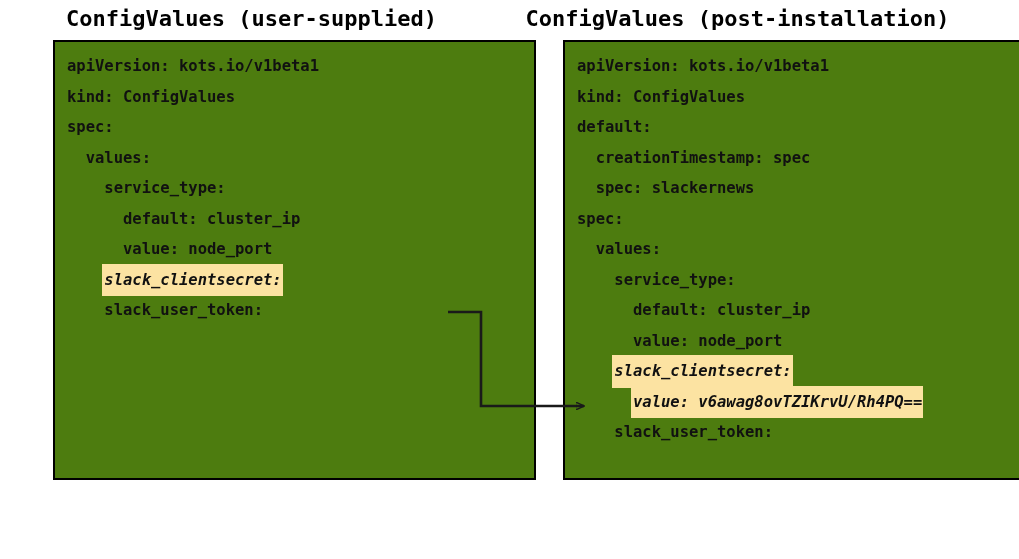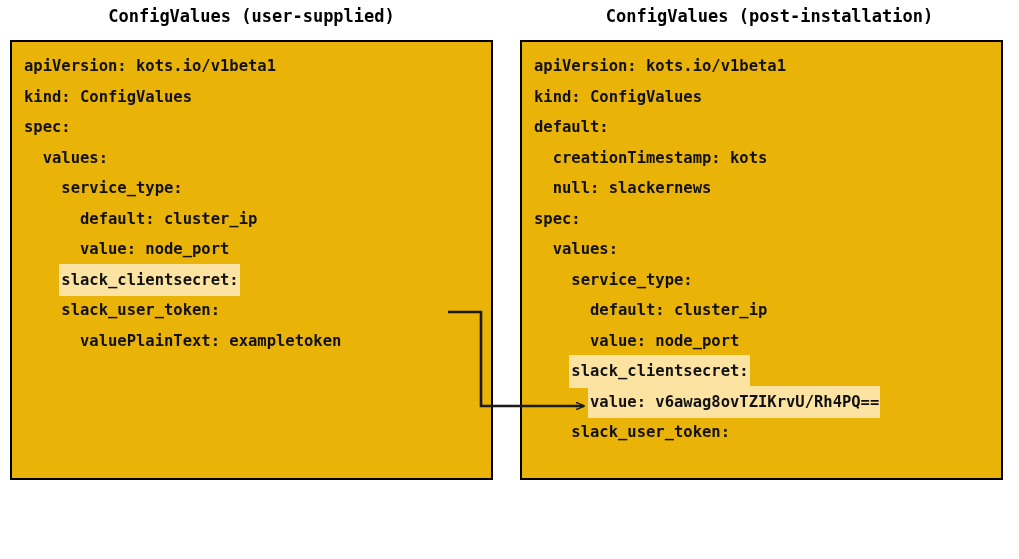--- a/index.html
+++ b/index.html
@@ -12,38 +12,39 @@
     height: 559px;
     position: relative;
     overflow: hidden;
     font-family: "DejaVu Sans Mono", "Liberation Mono", monospace;
   }
 
   .panel-title {
     position: absolute;
     top: 6px;
     font-family: "DejaVu Sans Mono", "Liberation Mono", monospace;
-    font-size: 17px;
+    font-size: 22px;
     font-weight: bold;
     color: #000000;
     letter-spacing: 0px;
     white-space: pre;
     text-align: center;
   }
   #title-left  { left: 10px;  width: 483px; }
-  #title-right { left: 528px; width: 483px; }
+  #title-right { left: 496px; width: 483px; }
 
   .panel {
     position: absolute;
     top: 40px;
     height: 440px;
     box-sizing: border-box;
     border: 2px solid #000000;
-    background: #eab308;
+    background: #4d7c0f;
     overflow: hidden;
+    margin-left: 43px;
   }
   #panel-left  { left: 10px;  width: 483px; }
   #panel-right { left: 520px; width: 483px; }
 
   .code {
     position: absolute;
     top: 8px;
     left: 0;
     right: 0;
     padding: 0;
@@ -60,20 +61,21 @@
     white-space: pre;
     padding-left: 10px;
   }
   .code-line .seg {
     display: inline-block;
     white-space: pre;
     padding: 1px 1px 1px 2px;
   }
   .code-line.hl .seg {
     background: #fce3a2;
+    font-style: italic;
   }
 
   
   #connector {
     position: absolute;
     left: 0;
     top: 0;
     width: 1019px;
     height: 559px;
     pointer-events: none;
@@ -90,31 +92,30 @@
   <div class="code">
       <div class="code-line"><span></span><span class="seg">apiVersion: kots.io/v1beta1</span></div>
       <div class="code-line"><span></span><span class="seg">kind: ConfigValues</span></div>
       <div class="code-line"><span></span><span class="seg">spec:</span></div>
       <div class="code-line"><span>  </span><span class="seg">values:</span></div>
       <div class="code-line"><span>    </span><span class="seg">service_type:</span></div>
       <div class="code-line"><span>      </span><span class="seg">default: cluster_ip</span></div>
       <div class="code-line"><span>      </span><span class="seg">value: node_port</span></div>
       <div class="code-line hl"><span>    </span><span class="seg">slack_clientsecret:</span></div>
       <div class="code-line"><span>    </span><span class="seg">slack_user_token:</span></div>
-      <div class="code-line"><span>      </span><span class="seg">valuePlainText: exampletoken</span></div>
     </div>
 </div>
 
 <div id="panel-right" class="panel">
   <div class="code">
       <div class="code-line"><span></span><span class="seg">apiVersion: kots.io/v1beta1</span></div>
       <div class="code-line"><span></span><span class="seg">kind: ConfigValues</span></div>
       <div class="code-line"><span></span><span class="seg">default:</span></div>
-      <div class="code-line"><span>  </span><span class="seg">creationTimestamp: kots</span></div>
-      <div class="code-line"><span>  </span><span class="seg">null: slackernews</span></div>
+      <div class="code-line"><span>  </span><span class="seg">creationTimestamp: spec</span></div>
+      <div class="code-line"><span>  </span><span class="seg">spec: slackernews</span></div>
       <div class="code-line"><span></span><span class="seg">spec:</span></div>
       <div class="code-line"><span>  </span><span class="seg">values:</span></div>
       <div class="code-line"><span>    </span><span class="seg">service_type:</span></div>
       <div class="code-line"><span>      </span><span class="seg">default: cluster_ip</span></div>
       <div class="code-line"><span>      </span><span class="seg">value: node_port</span></div>
       <div class="code-line hl"><span>    </span><span class="seg">slack_clientsecret:</span></div>
       <div class="code-line hl"><span>      </span><span class="seg">value: v6awag8ovTZIKrvU/Rh4PQ==</span></div>
       <div class="code-line"><span>    </span><span class="seg">slack_user_token:</span></div>
       <div class="code-line"><span>      </span></div>
     </div>

